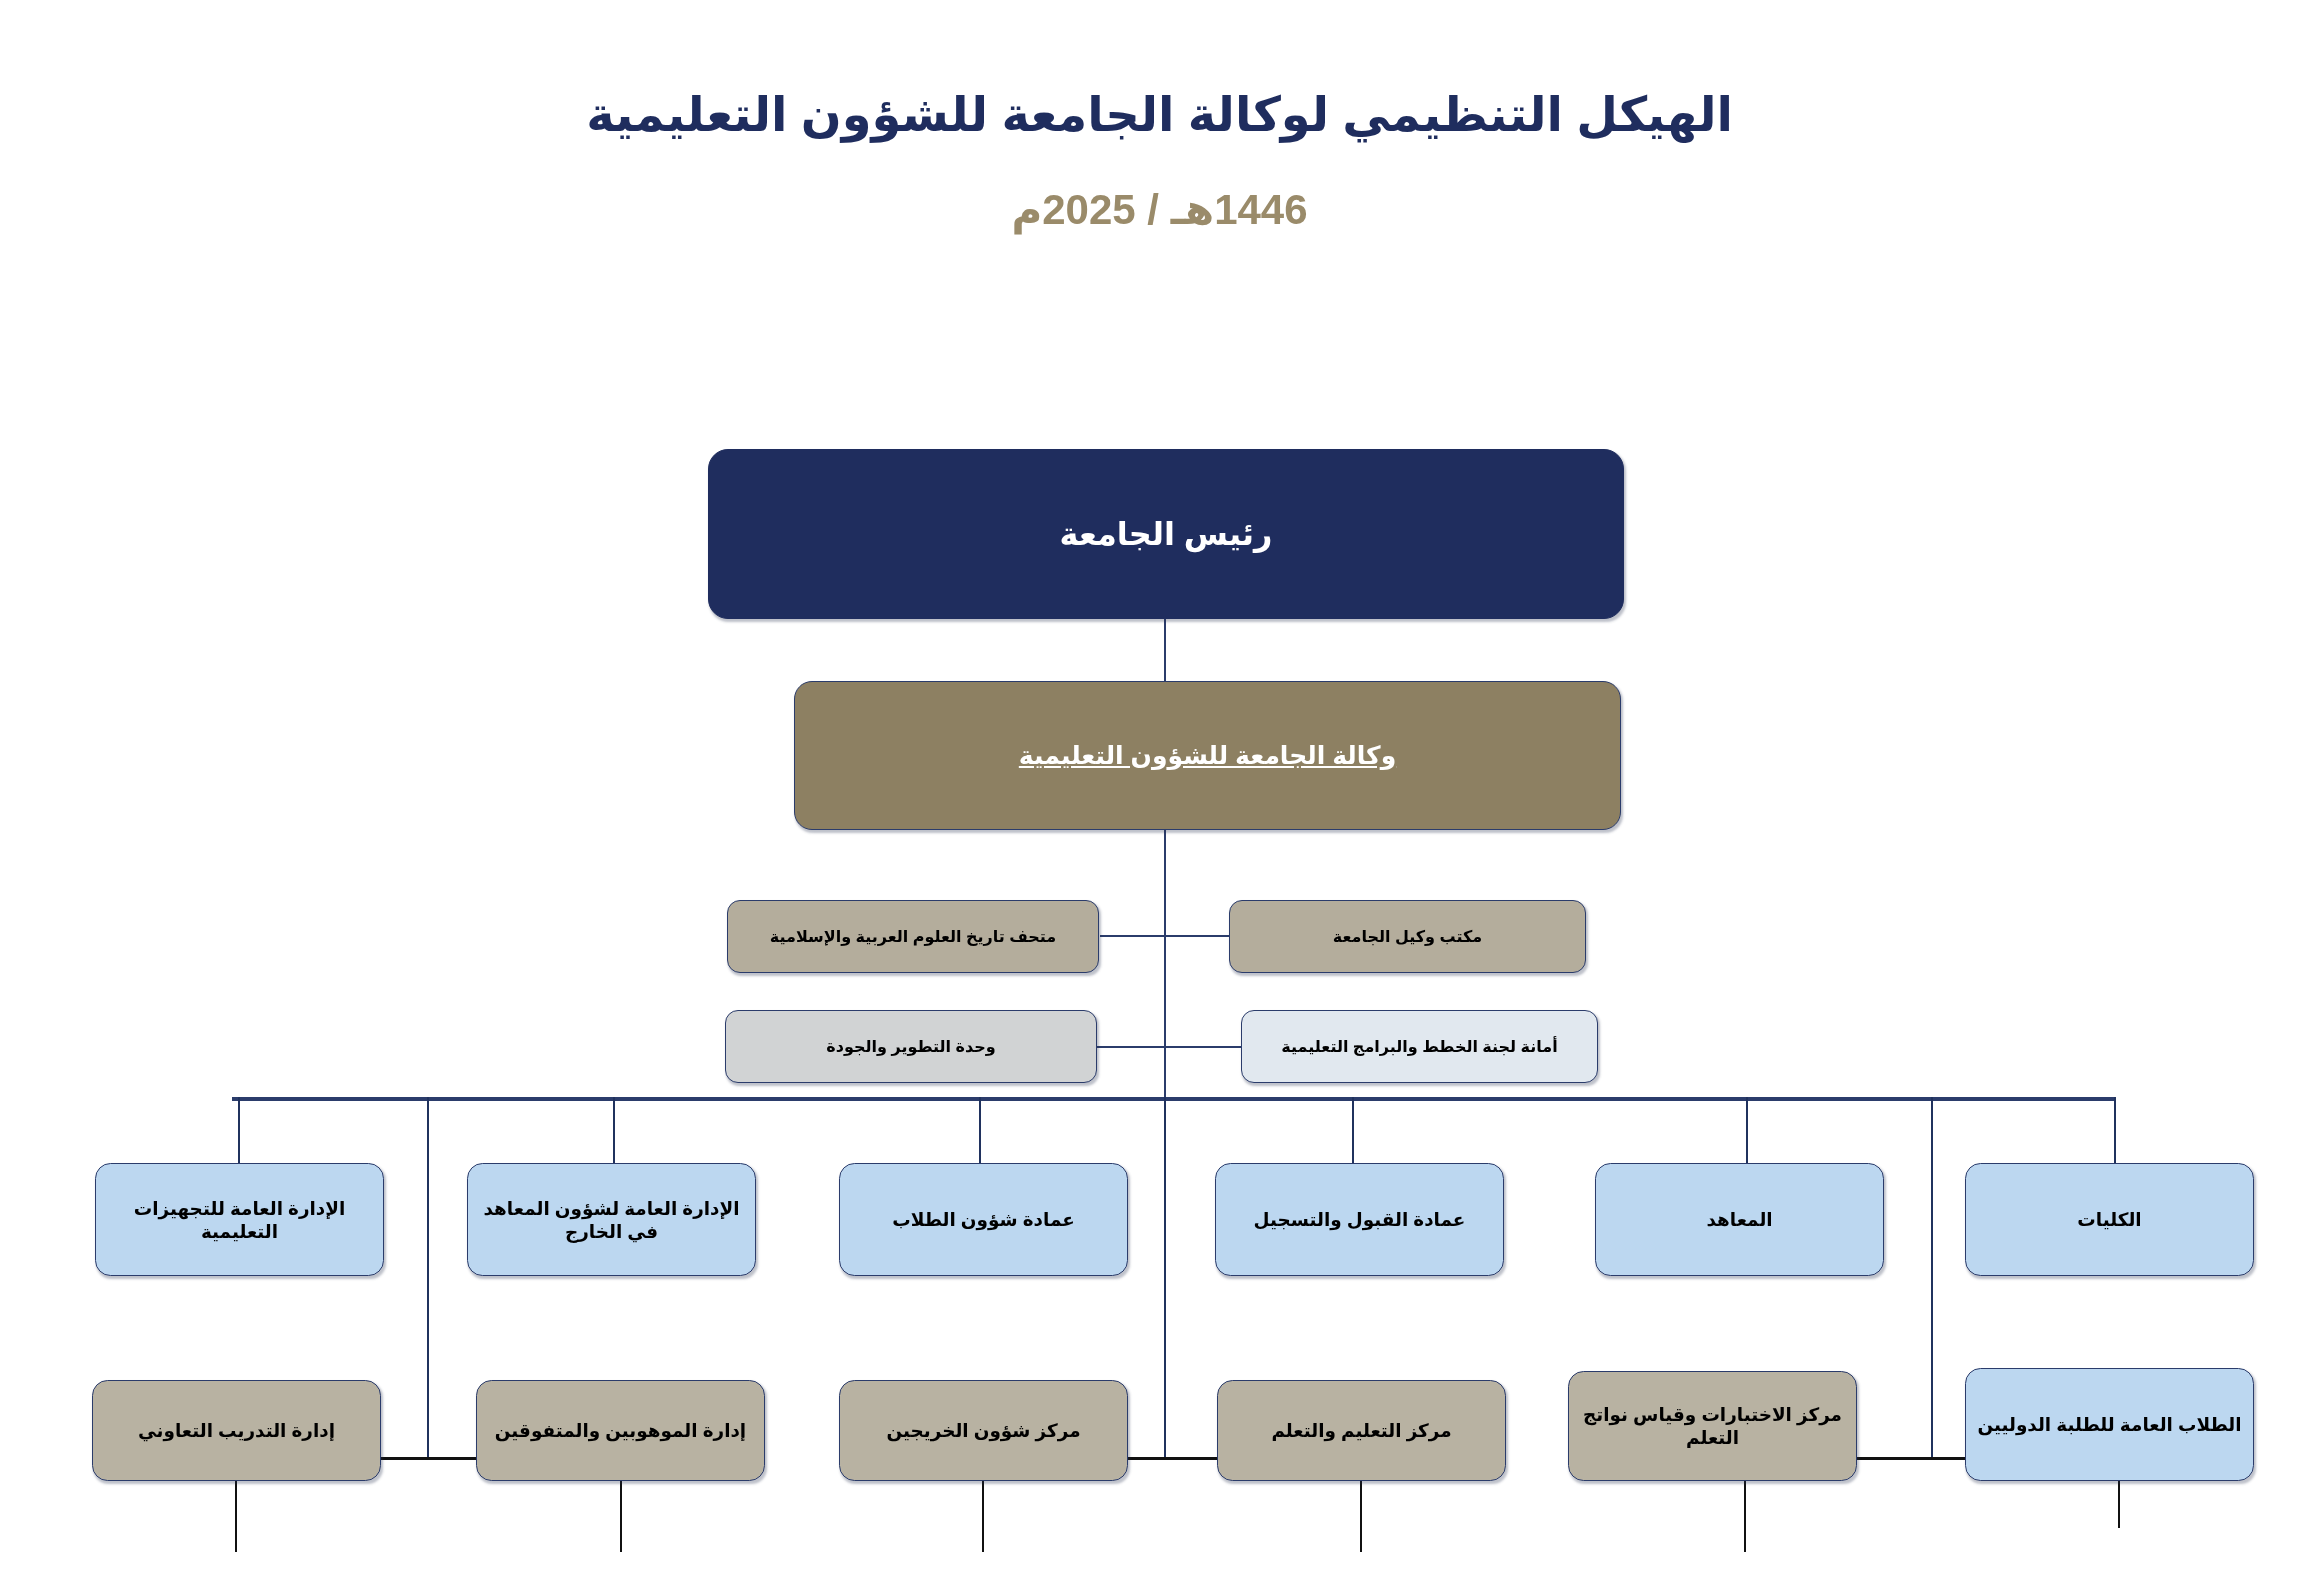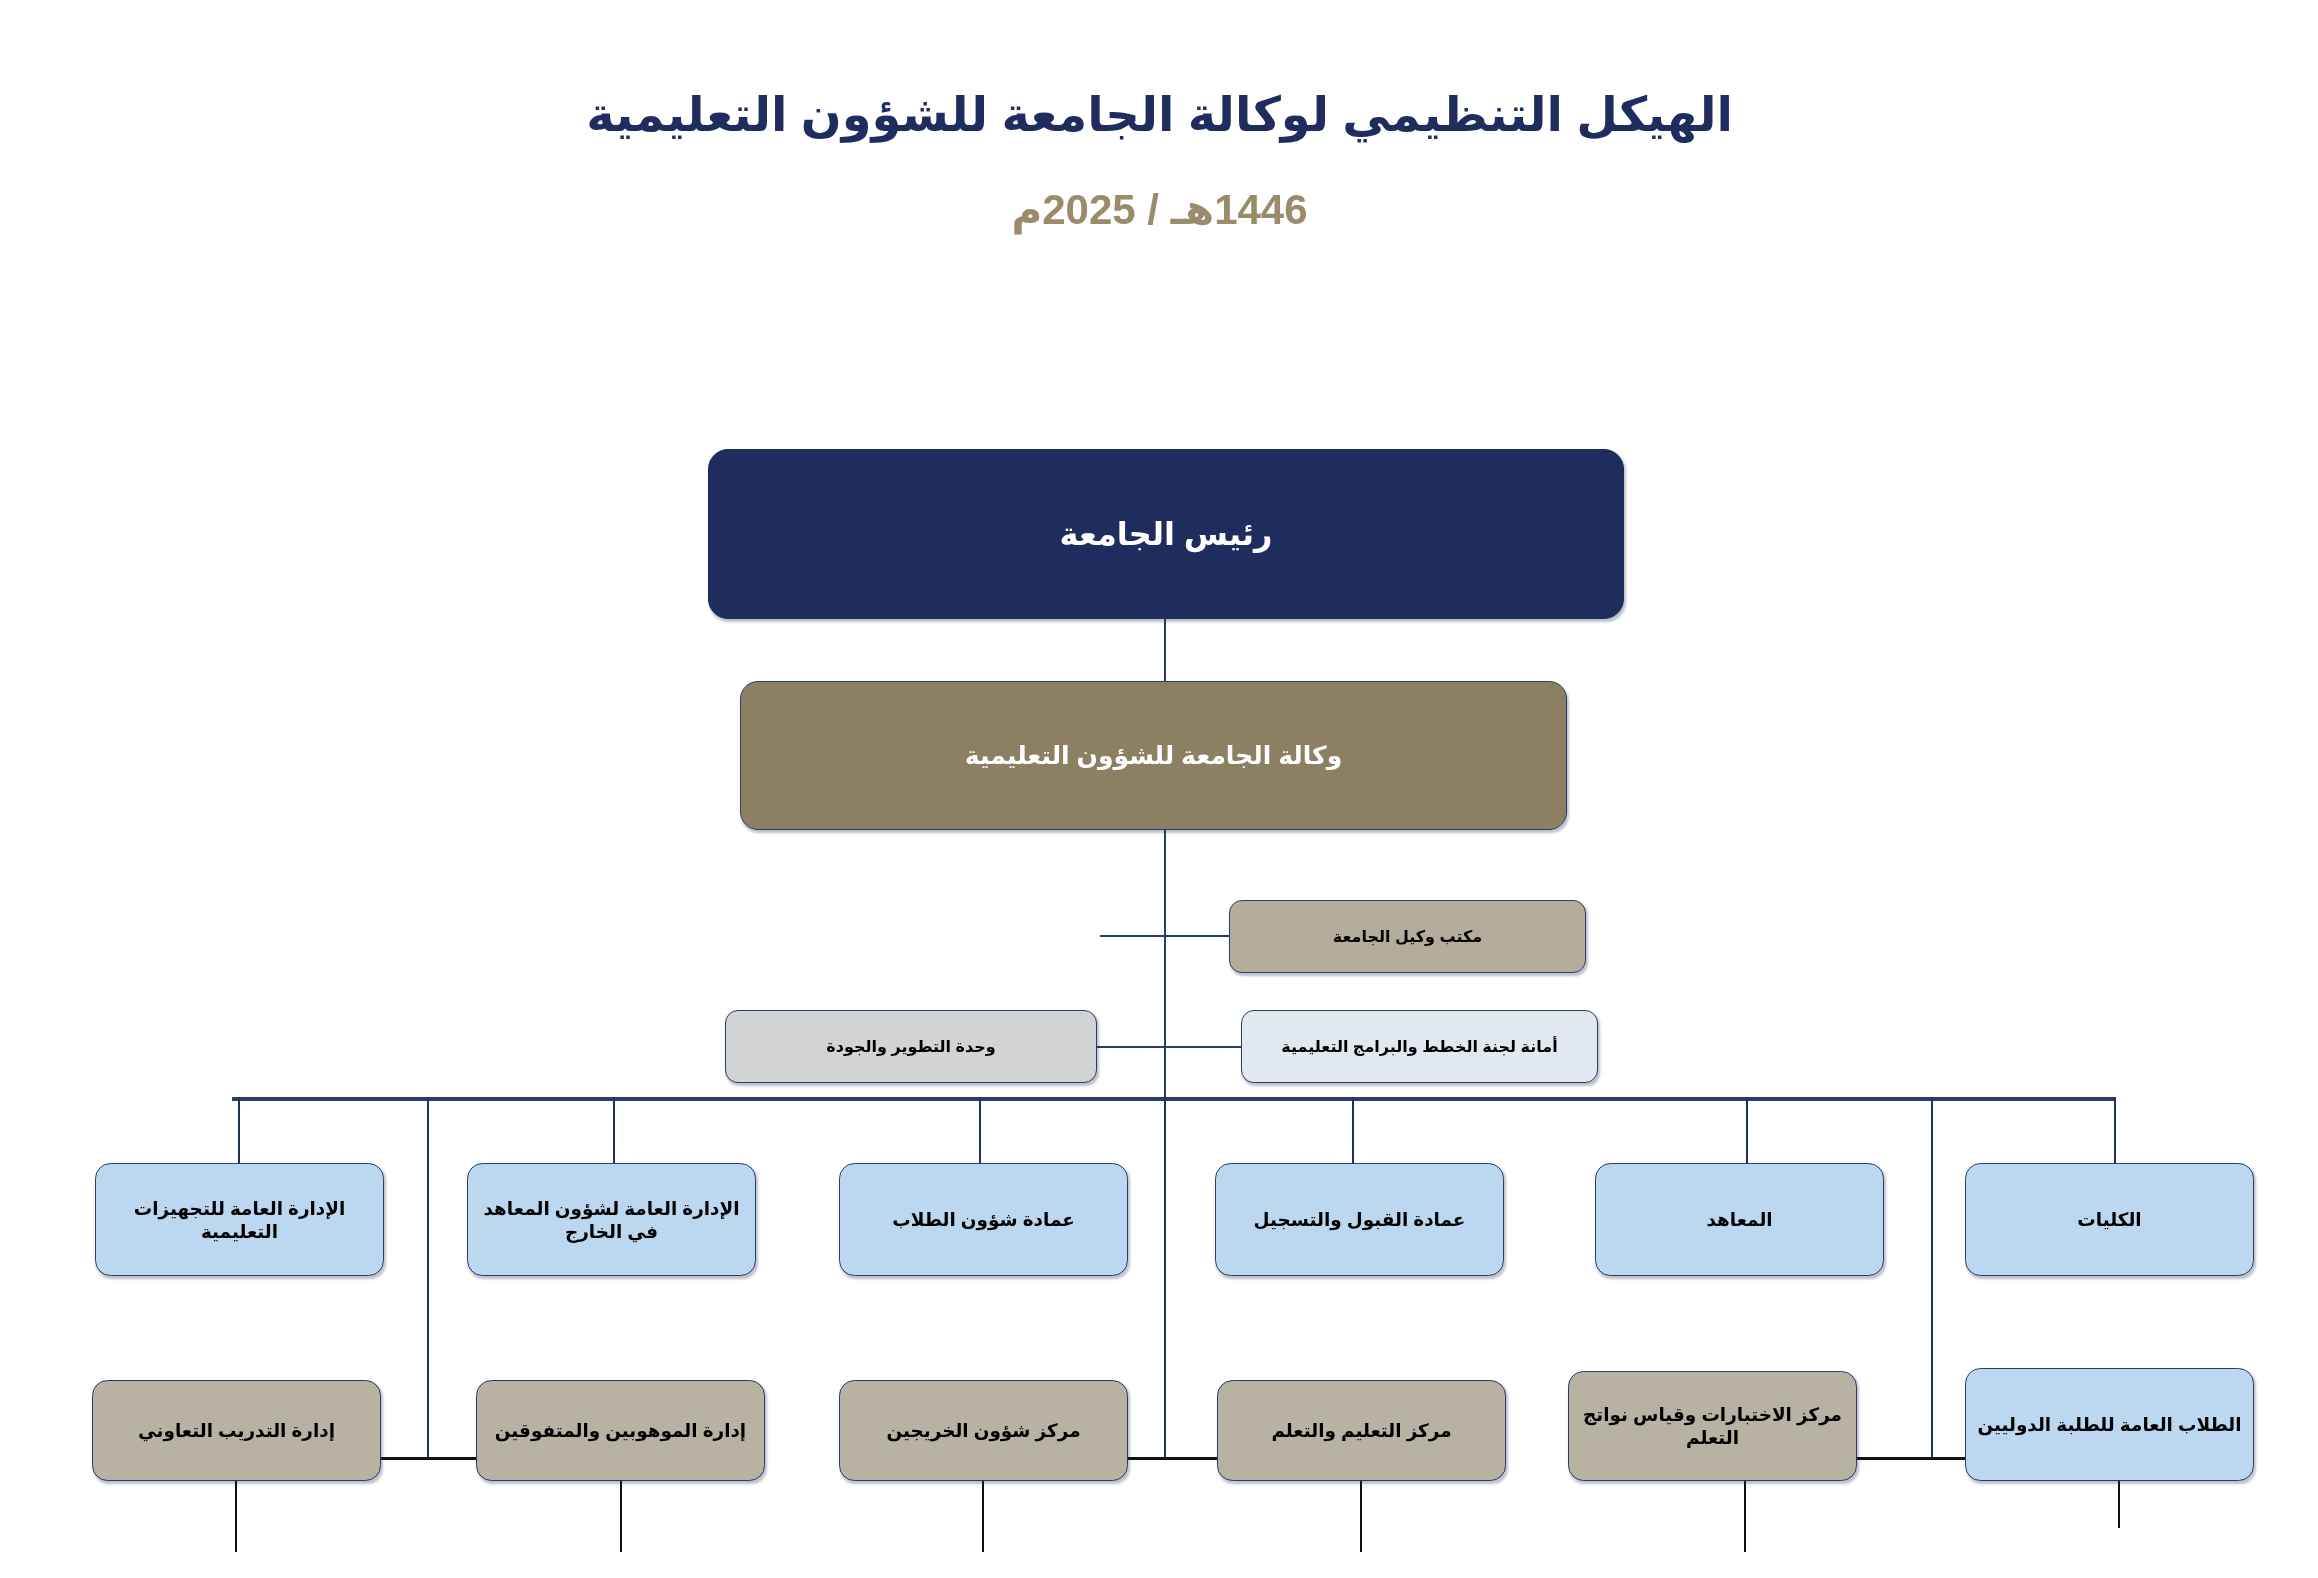--- a/index.html
+++ b/index.html
@@ -136,28 +136,31 @@
     <div class="conn conn-dark" style="left:982px;top:1457px;width:1.8px;height:95px;"></div>
     <div class="conn conn-dark" style="left:1360px;top:1457px;width:1.8px;height:95px;"></div>
     <div class="conn conn-dark" style="left:1744px;top:1457px;width:1.8px;height:95px;"></div>
     <div class="conn conn-dark" style="left:2118px;top:1457px;width:1.8px;height:71px;"></div>
   </div>
 
   <div class="node node-root" style="left:708px;top:449px;width:916px;height:170px;">
     <span>رئيس الجامعة</span>
   </div>
 
-  <div class="node node-agency" style="left:740px;top:681px;width:827px;height:149px;">
+  <div class="node node-agency" style="left:794px;top:681px;width:827px;height:149px;text-decoration:underline;">
     <span>وكالة الجامعة للشؤون التعليمية</span>
   </div>
 
   <div class="node node-staff-tan" style="left:1229px;top:900px;width:357px;height:73px;">
     <span>مكتب وكيل الجامعة</span>
   </div>
 
+  <div class="node node-staff-tan" style="left:727px;top:900px;width:372px;height:73px;">
+    <span>متحف تاريخ العلوم العربية والإسلامية</span>
+  </div>
 
   <div class="node node-staff-pale" style="left:1241px;top:1010px;width:357px;height:73px;">
     <span>أمانة لجنة الخطط والبرامج التعليمية</span>
   </div>
 
   <div class="node node-staff-gray" style="left:725px;top:1010px;width:372px;height:73px;">
     <span>وحدة التطوير والجودة</span>
   </div>
 
   <div class="node node-dept" style="left:1965px;top:1163px;width:289px;height:113px;">

